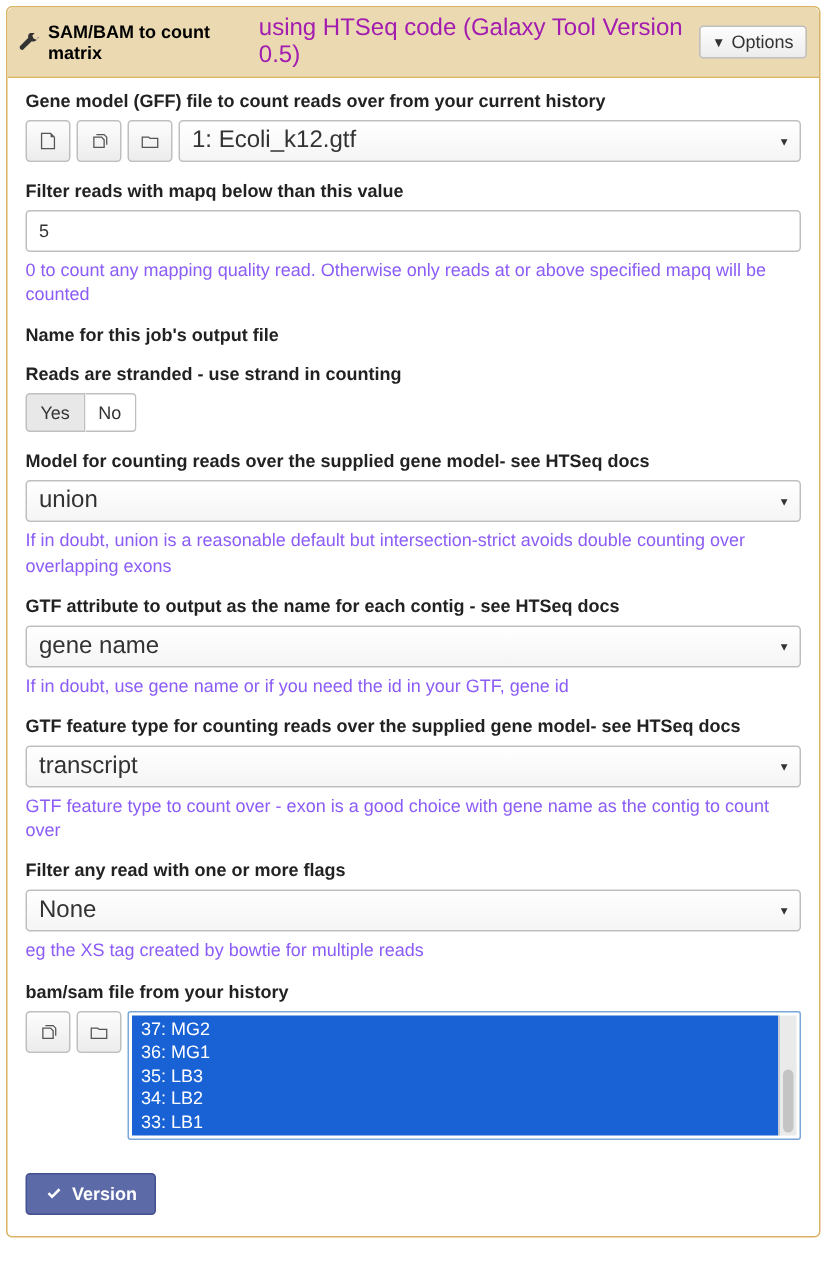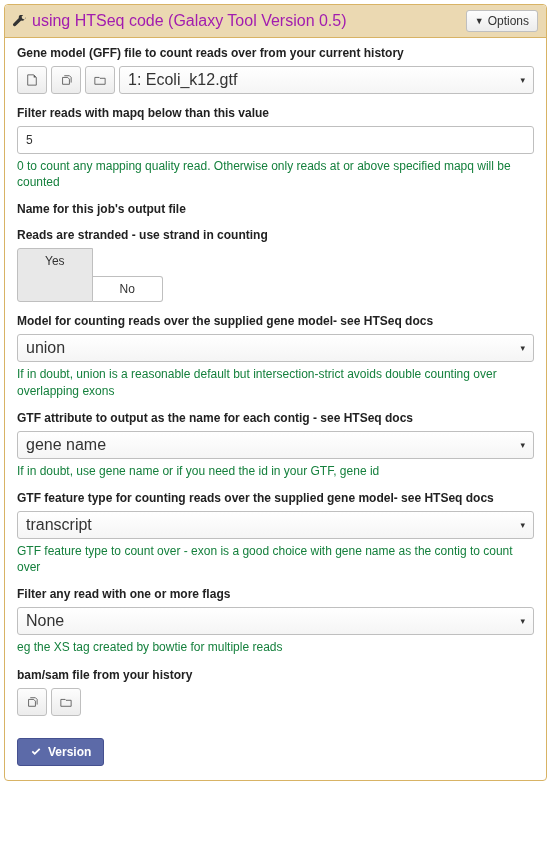--- a/index.html
+++ b/index.html
@@ -39,21 +39,21 @@
     color: #333;
     display: inline-flex;
     align-items: center;
     gap: 4px;
     cursor: pointer;
   }
   .caret-down { font-size: 9px; }
   .tool-body { padding: 8px 12px 14px; }
   .param { margin-bottom: 12px; }
   .param-label { font-weight: bold; color: #222; margin-bottom: 6px; font-size: 12px; }
-  .param-help { color: #15803d; font-size: 12px; margin-top: 4px; line-height: 1.35; }
+  .param-help { color: #8b5cf6; font-size: 12px; margin-top: 4px; line-height: 1.35; }
   .btn-row { display: flex; gap: 4px; align-items: stretch; }
   .icon-btn {
     border: 1px solid #bfbfbf;
     background: linear-gradient(#fdfdfd, #ececec);
     border-radius: 3px;
     padding: 4px 8px;
     display: inline-flex;
     align-items: center;
     justify-content: center;
     cursor: pointer;
@@ -81,28 +81,28 @@
     padding: 5px 8px;
     font-size: 12px;
     color: #333;
     background: #fff;
     height: 28px;
   }
   .toggle-row { display: inline-flex; border-radius: 3px; }
   .toggle-btn {
     border: 1px solid #bfbfbf;
     background: #fff;
-    padding: 5px 27px;
+    padding: 5px 9px;
     font-size: 12px;
     color: #333;
     cursor: pointer;
   }
   .toggle-btn.active { background: #e8e8e8; }
   .toggle-btn:first-child { border-radius: 3px 0 0 3px; }
-  .toggle-btn:last-child  { border-radius: 0 3px 3px 0; border-left: none; margin-top: 28px; }
+  .toggle-btn:last-child  { border-radius: 0 3px 3px 0; border-left: none; }
   .multi-wrap { display: flex; gap: 4px; align-items: stretch; }
   .multi-select {
     flex: 1;
     border: 1px solid #7aa7d8;
     border-radius: 2px;
     padding: 2px;
     background: #fff;
     height: 86px;
     display: flex;
   }
@@ -148,20 +148,21 @@
 </head>
 <body>
 
 <div class="tool-form">
   <div class="tool-header">
     <span class="wrench-icon">
       <svg viewBox="0 0 16 16">
           <path fill="#333" d="M15 3.5a3.5 3.5 0 0 1-4.9 3.2L3.7 13a2 2 0 1 1-2.8-2.8l6.3-6.4A3.5 3.5 0 0 1 12.5 0l-2 2 1 2.5 2.5 1 2-2c0 0 0 0 0 0A3.5 3.5 0 0 1 15 3.5z"></path>
         </svg>
     </span>
+    <span class="tool-title">SAM/BAM to count matrix</span>
     <span class="tool-sub">using HTSeq code (Galaxy Tool Version 0.5)</span>
     <div class="options-btn">
       <span class="caret-down">▼</span>
       <span>Options</span>
     </div>
   </div>
 
   <div class="tool-body">
 
     
@@ -260,20 +261,32 @@
         <div class="icon-btn">
           <svg viewBox="0 0 14 14">
               <path fill="none" stroke="#555" d="M3 4h6l2 2v6H3z"></path>
               <path fill="none" stroke="#555" d="M5 2h6l2 2v6"></path>
             </svg>
         </div>
         <div class="icon-btn">
           <svg viewBox="0 0 14 14">
               <path fill="none" stroke="#555" d="M1 4h5l1 1h6v7H1z"></path>
             </svg>
+        </div>
+        <div class="multi-select">
+          <div class="multi-list" id="bam-list">
+              <div>37: MG2</div>
+              <div>36: MG1</div>
+              <div>35: LB3</div>
+              <div>34: LB2</div>
+              <div>33: LB1</div>
+            </div>
+          <div class="multi-scroll">
+            <div class="multi-thumb"></div>
+          </div>
         </div>
       </div>
     </div>
 
     <div class="execute-btn">
       <span class="check-icon">
         <svg viewBox="0 0 14 14">
             <path fill="#fff" d="M5.5 10.5 2 7l1.4-1.4 2.1 2.1L10.6 2.6 12 4z"></path>
           </svg>
       </span>

